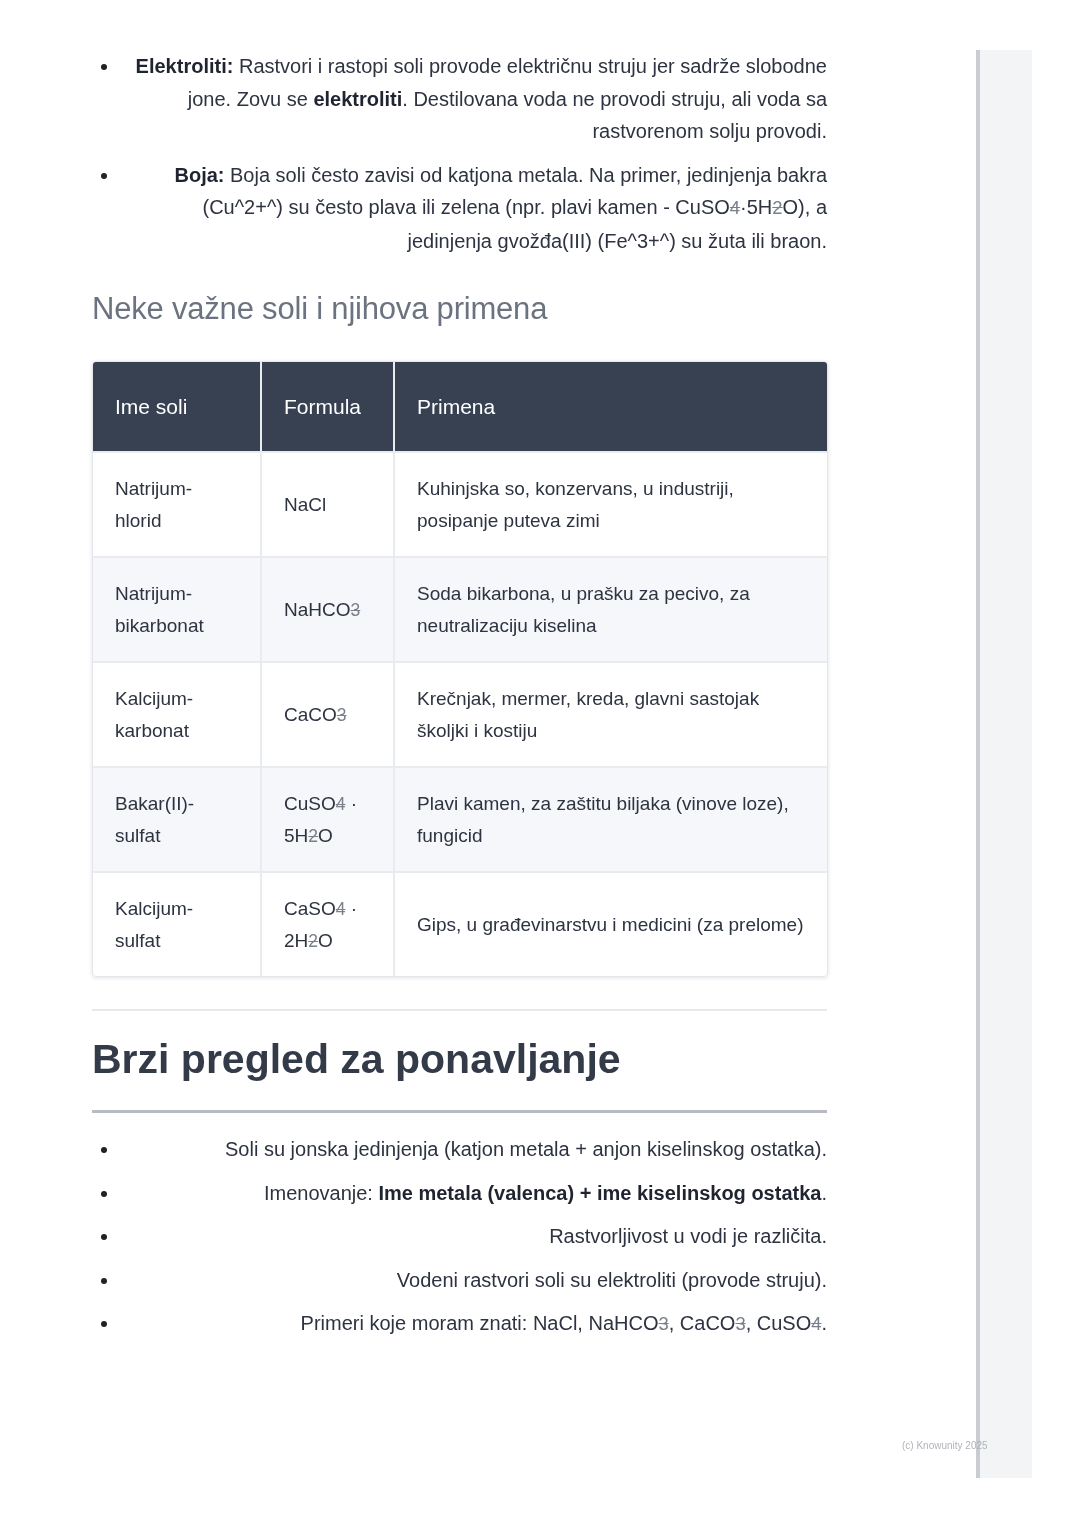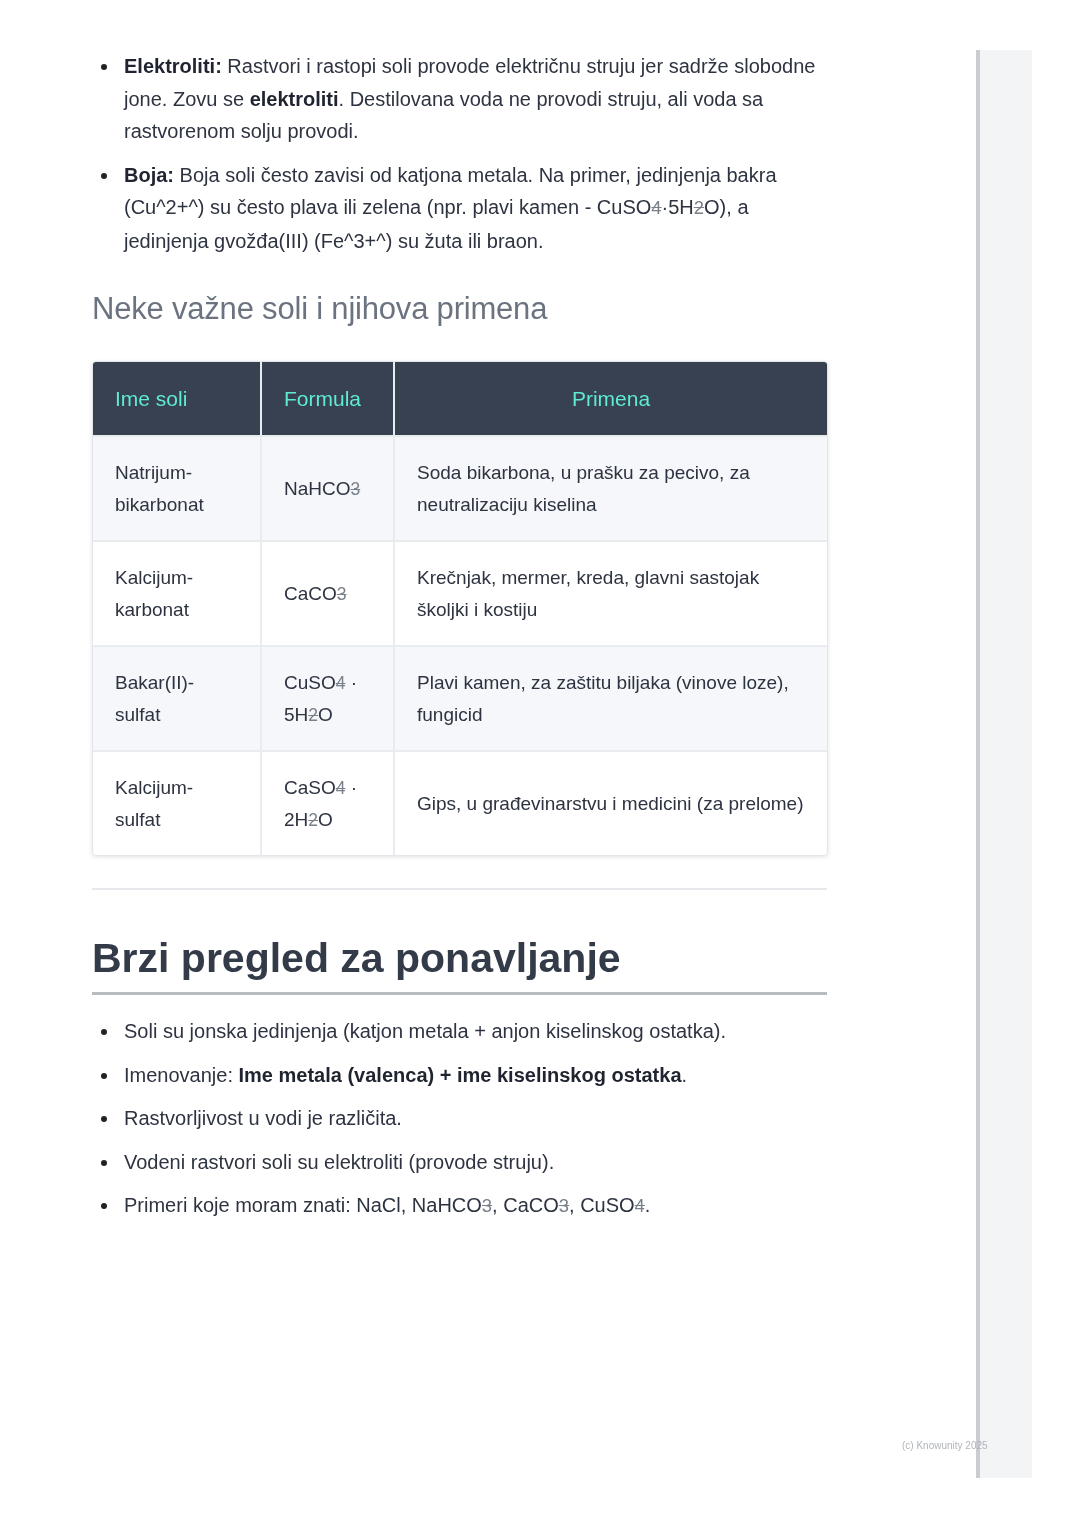--- a/index.html
+++ b/index.html
@@ -1,53 +1,53 @@
 <!DOCTYPE html>
 <html><head>
 <meta charset="utf-8">
 <style>
   html, body { margin: 0; padding: 0; }
   body {
     width: 1080px; height: 1528px; background: #ffffff; position: relative; overflow: hidden;
     font-family: "Liberation Sans", "DejaVu Sans", sans-serif; color: #2d3340;
   }
   .content { position: absolute; left: 92px; top: 50px; width: 735px; }
-  ul.bullets { margin: 0; padding: 0 0 0 32px; list-style: none; }
+  ul.bullets { margin: 0; padding: 0 0 0 32px; list-style: none; text-align: right; }
   ul.bullets li { position: relative; font-size: 20px; line-height: 32.5px; color: #2d3340; }
   ul.bullets li::before {
     content: ""; position: absolute; left: -23px; top: 14px; width: 6px; height: 6px; border-radius: 50%; background: #222;
   }
   ul.top li { margin-bottom: 11px; }
   ul.review li { margin-bottom: 11px; }
   b { font-weight: bold; color: #1f2430; }
   .sub { color: #7a808a; text-decoration: line-through; font-size: 0.92em; }
   h2.sec {
     margin: 32px 0 0 0; font-size: 31px; font-weight: normal; color: #6b7380; line-height: 40px; letter-spacing: -0.2px;
   }
   .table-wrap {
     margin-top: 32px; width: 734px; border-radius: 4px; overflow: hidden;
     box-shadow: 0 1px 4px rgba(0,0,0,0.12); border: 1px solid #e3e6ea;
   }
   table { border-collapse: collapse; width: 100%; font-size: 19px; }
   th {
-    background: #374151; color: #5eead4; text-align: left; font-weight: normal; height: 73px; padding: 0 22px;
+    background: #374151; color: #ffffff; text-align: left; font-weight: normal; height: 73px; padding: 8px 22px;
     border-right: 2px solid #e9ecef; font-size: 21px;
   }
-  th:last-child { border-right: none; text-align: center; }
+  th:last-child { border-right: none; }
   td {
     padding: 0 22px; height: 103px; vertical-align: middle; border-right: 2px solid #e9ecef; border-top: 2px solid #e9ecef;
     line-height: 32px; color: #2d3340;
   }
   td:last-child { border-right: none; }
   tr.alt td { background: #f5f7fa; }
   .col1 { width: 123px; }
   .col2 { width: 87px; }
   hr.sep { margin: 32px 0 0 0; border: none; border-top: 2px solid #e6e8eb; width: 735px; }
   h1.big {
-    margin: 42px 0 0 0; font-size: 41px; font-weight: bold; color: #343b48; line-height: 52px; padding-bottom: 8px;
+    margin: 22px 0 0 0; font-size: 41px; font-weight: bold; color: #343b48; line-height: 52px; padding-bottom: 25px;
     border-bottom: 3px solid #b8bcc2; width: 735px;
   }
   ul.review { margin-top: 20px; }
   .side-panel {
     position: absolute; left: 976px; top: 50px; width: 56px; height: 1428px; background: #f3f4f6;
     border-left: 4px solid #c9ccd1; box-sizing: border-box;
   }
   .footer {
     position: absolute; left: 902px; top: 1440px; font-size: 10px; color: #b0b4ba;
   }
@@ -67,20 +67,25 @@
   <div class="table-wrap">
     <table>
       <thead>
         <tr>
           <th class="col1">Ime soli</th>
           <th class="col2">Formula</th>
           <th>Primena</th>
         </tr>
       </thead>
       <tbody>
+        <tr>
+          <td>Natrijum-hlorid</td>
+          <td><span>NaCl</span></td>
+          <td>Kuhinjska so, konzervans, u industriji, posipanje puteva zimi</td>
+        </tr>
         <tr class="alt">
           <td>Natrijum-bikarbonat</td>
           <td><span>NaHCO</span><span class="sub">3</span></td>
           <td>Soda bikarbona, u prašku za pecivo, za neutralizaciju kiselina</td>
         </tr>
         <tr>
           <td>Kalcijum-karbonat</td>
           <td><span>CaCO</span><span class="sub">3</span></td>
           <td>Krečnjak, mermer, kreda, glavni sastojak školjki i kostiju</td>
         </tr>

